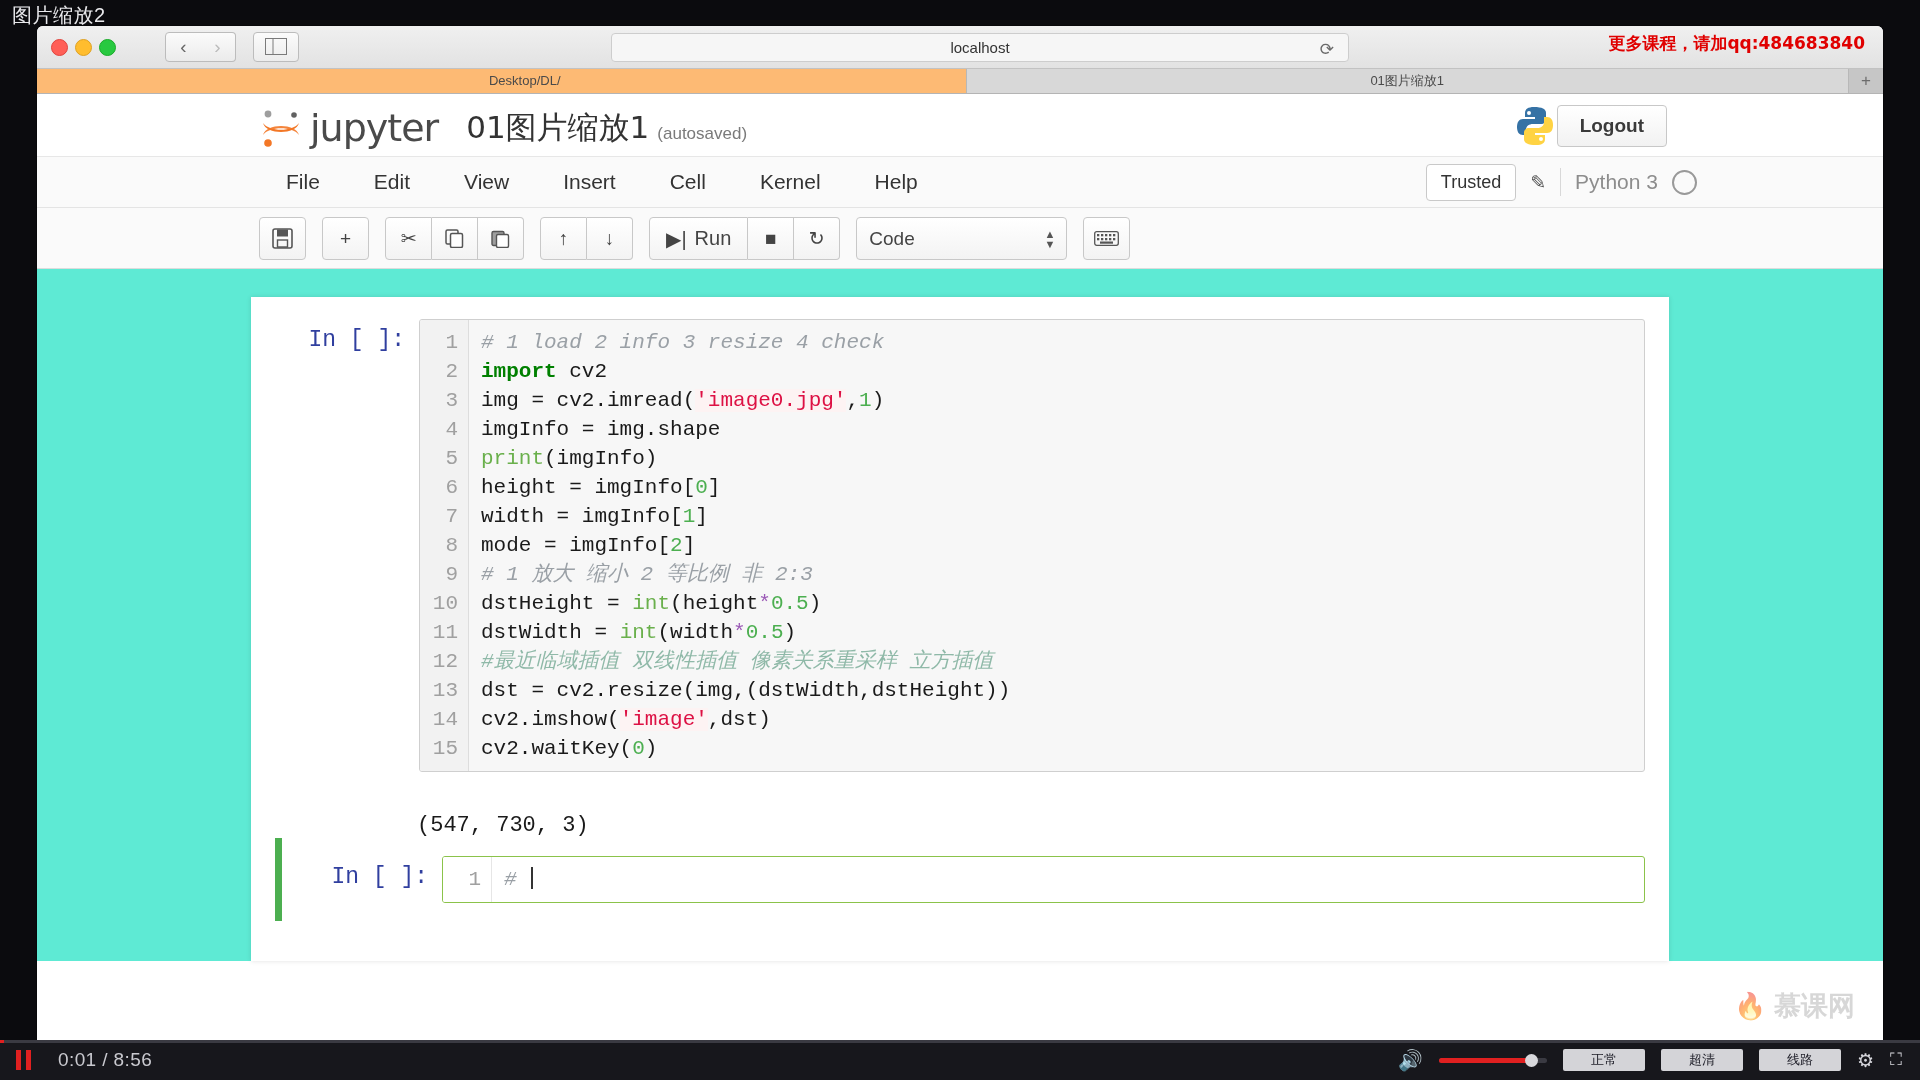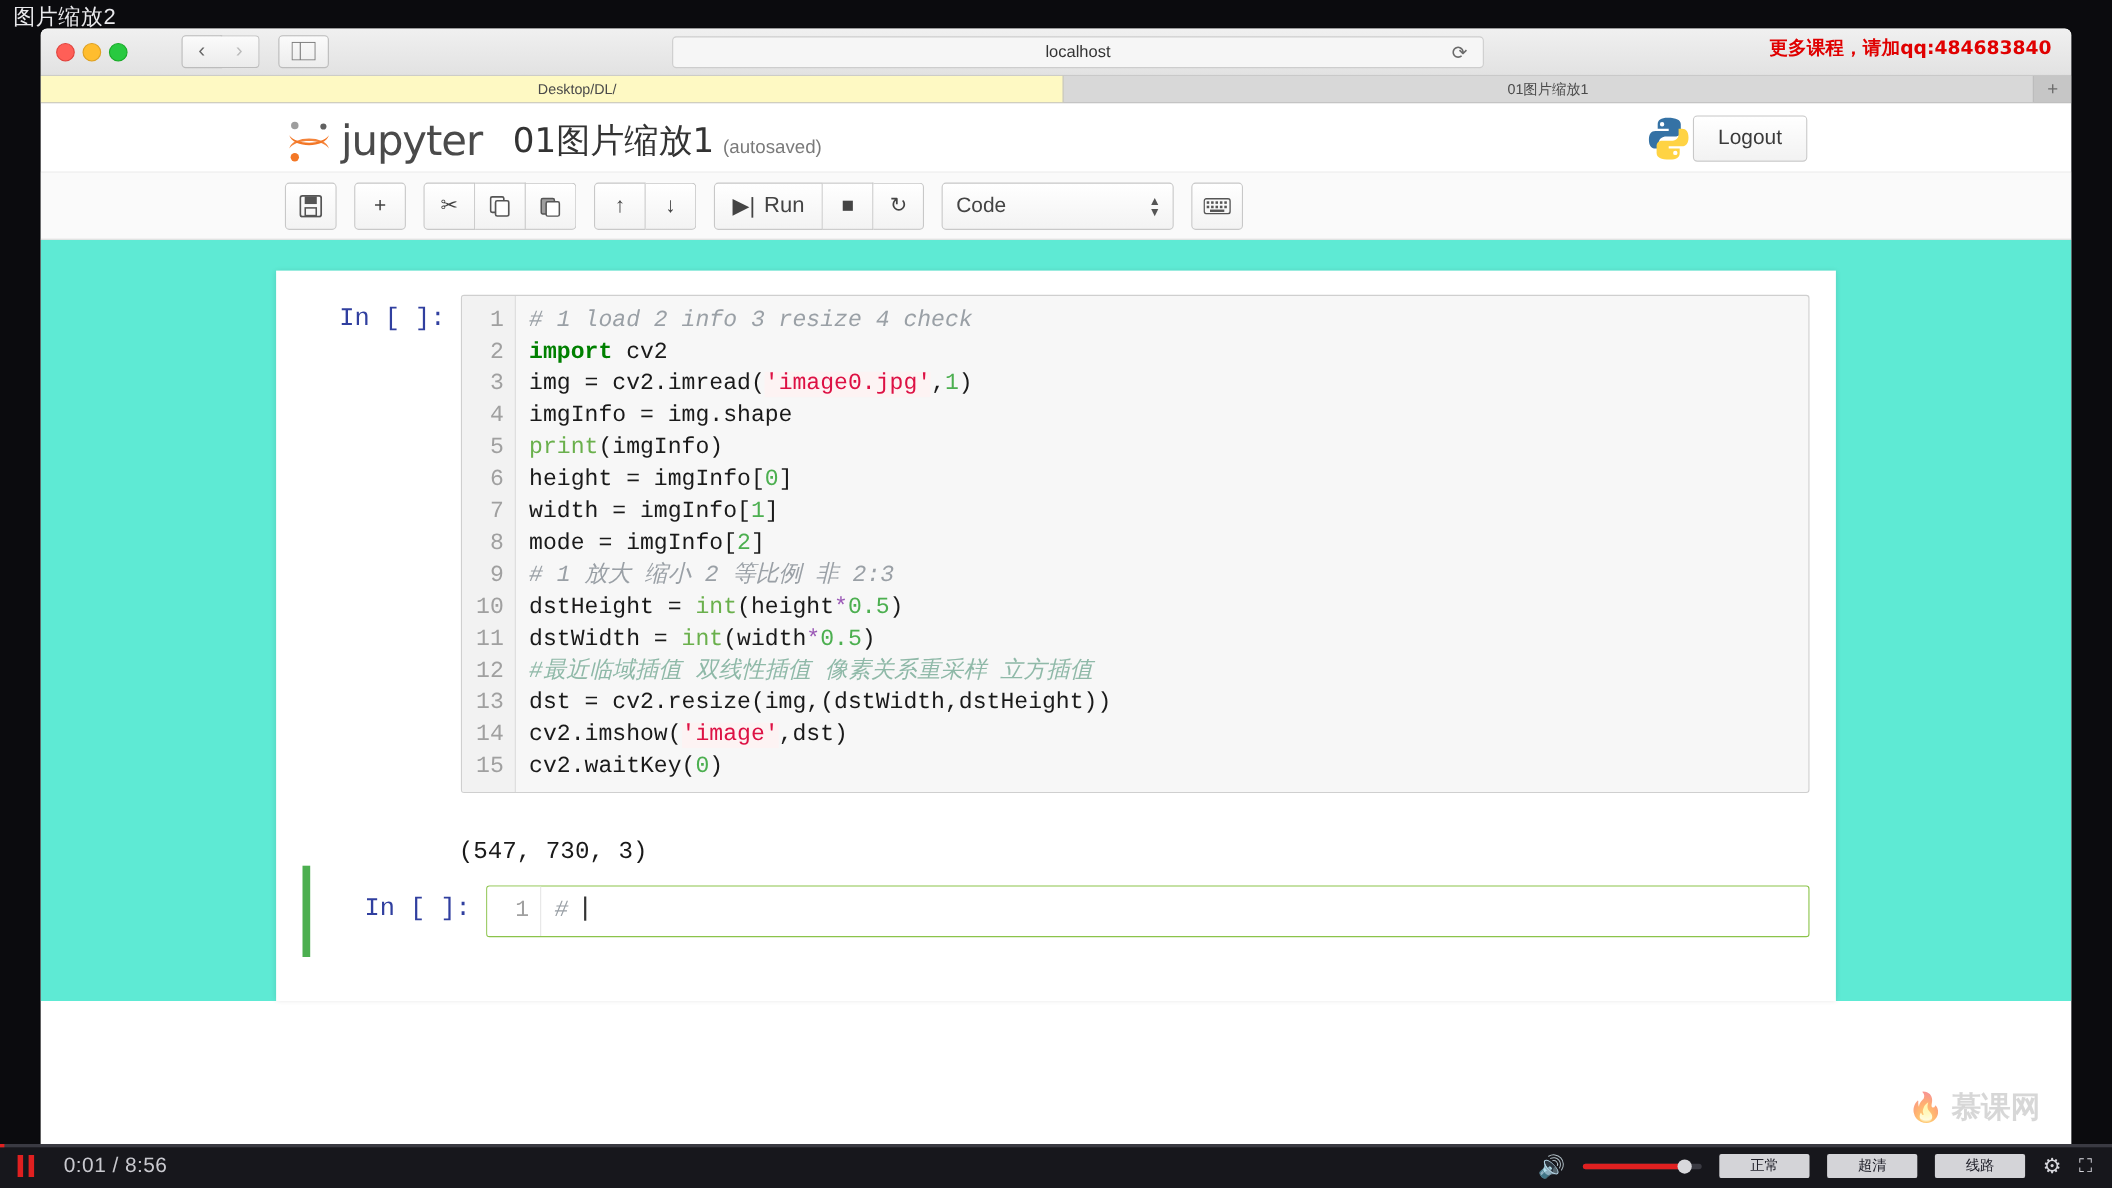--- a/index.html
+++ b/index.html
@@ -60,42 +60,42 @@
   
   #tab-strip{
     height:24px;background:#cfcfcf;border-bottom:1px solid #b4b4b4;
     display:flex;position:relative;
   }
   .tab{
     flex:1;text-align:center;font-size:13px;color:#4a4a4a;line-height:24px;
     border-right:1px solid #b8b8b8;overflow:hidden;white-space:nowrap;
   }
   .tab.active{background:#d8d8d8;}
-  .tab.inactive{background:#fef9c3;padding-left:47px;}
+  .tab.inactive{background:#fdba74;padding-left:47px;}
   #tab-add{
     width:34px;text-align:center;line-height:24px;font-size:17px;color:#6c6c6c;
     background:#c6c6c6;
   }
   
   #jupyter-page{background:#ffffff;height:948px;position:relative;}
   #jupyter-header{
     height:62px;position:relative;border-bottom:1px solid #e7e7e7;
   }
   #jupyter-brand{position:absolute;left:222px;top:12px;display:flex;align-items:center;}
   #jupyter-logo{width:44px;height:40px;margin-right:7px;}
   #jupyter-wordmark{
     font-size:38px;color:#4a4a4a;font-family:"DejaVu Sans","Liberation Sans",sans-serif;
     letter-spacing:-1px;
   }
   #notebook-name{
     font-size:31px;color:#333;margin-left:28px;
     font-family:"DejaVu Sans","Liberation Sans",sans-serif;
   }
   #autosave-label{font-size:17px;color:#7a7a7a;margin-left:8px;align-self:flex-end;padding-bottom:6px;margin-top:11px;}
-  #header-right{position:absolute;right:240px;top:10px;display:flex;align-items:center;}
+  #header-right{position:absolute;right:216px;top:10px;display:flex;align-items:center;font-weight:bold;}
   #python-logo{width:44px;height:44px;}
   #logout-button{
     padding:9px 22px;font-size:19px;color:#3a3a3a;
     background:linear-gradient(#ffffff,#f2f2f2);border:1px solid #c8c8c8;border-radius:4px;
   }
   
   #menu-bar{
     height:50px;background:#fafafa;border-bottom:1px solid #e4e4e4;position:relative;
   }
   #menu-items{position:absolute;left:222px;top:0;display:flex;height:50px;align-items:center;gap:0;}
@@ -269,20 +269,38 @@
 
         <div id="header-right">
           <svg id="python-logo" viewBox="0 0 44 44">
             <path d="M21 3c-6 0-9 2-9 6v4h10v2H10c-4 0-6 3-6 8s2 8 6 8h3v-5c0-4 3-6 7-6h8c3 0 5-2 5-5V9c0-4-4-6-12-6zm-5 4a2 2 0 1 1 0 4 2 2 0 0 1 0-4z" fill="#3572A5"></path>
             <path d="M23 41c6 0 9-2 9-6v-4H22v-2h12c4 0 6-3 6-8s-2-8-6-8h-3v5c0 4-3 6-7 6h-8c-3 0-5 2-5 5v6c0 4 4 6 12 6zm5-4a2 2 0 1 1 0-4 2 2 0 0 1 0 4z" fill="#FFD343"></path>
           </svg>
           <div id="logout-button">Logout</div>
         </div>
       </div>
 
+      <div id="menu-bar">
+        <div id="menu-items">
+          <div class="menu-item">File</div>
+          <div class="menu-item">Edit</div>
+          <div class="menu-item">View</div>
+          <div class="menu-item">Insert</div>
+          <div class="menu-item">Cell</div>
+          <div class="menu-item">Kernel</div>
+          <div class="menu-item">Help</div>
+        </div>
+        <div id="menu-right">
+          <div id="trusted-badge">Trusted</div>
+          <div id="edit-pencil">✎</div>
+          <div class="vdiv"></div>
+          <div id="kernel-name">Python 3</div>
+          <div id="kernel-idle"></div>
+        </div>
+      </div>
 
       <div id="toolbar">
         <div id="toolbar-inner">
           <div class="tb-group single">
             <div class="tb-btn">
               <svg width="21" height="21" viewBox="0 0 21 21">
                   <rect x="1" y="1" width="19" height="19" rx="2" fill="none" stroke="#555" stroke-width="1.6"></rect>
                   <rect x="5" y="1.5" width="11" height="7" fill="#555"></rect>
                   <rect x="5.5" y="12" width="10" height="7" fill="none" stroke="#555" stroke-width="1.4"></rect>
                 </svg>

